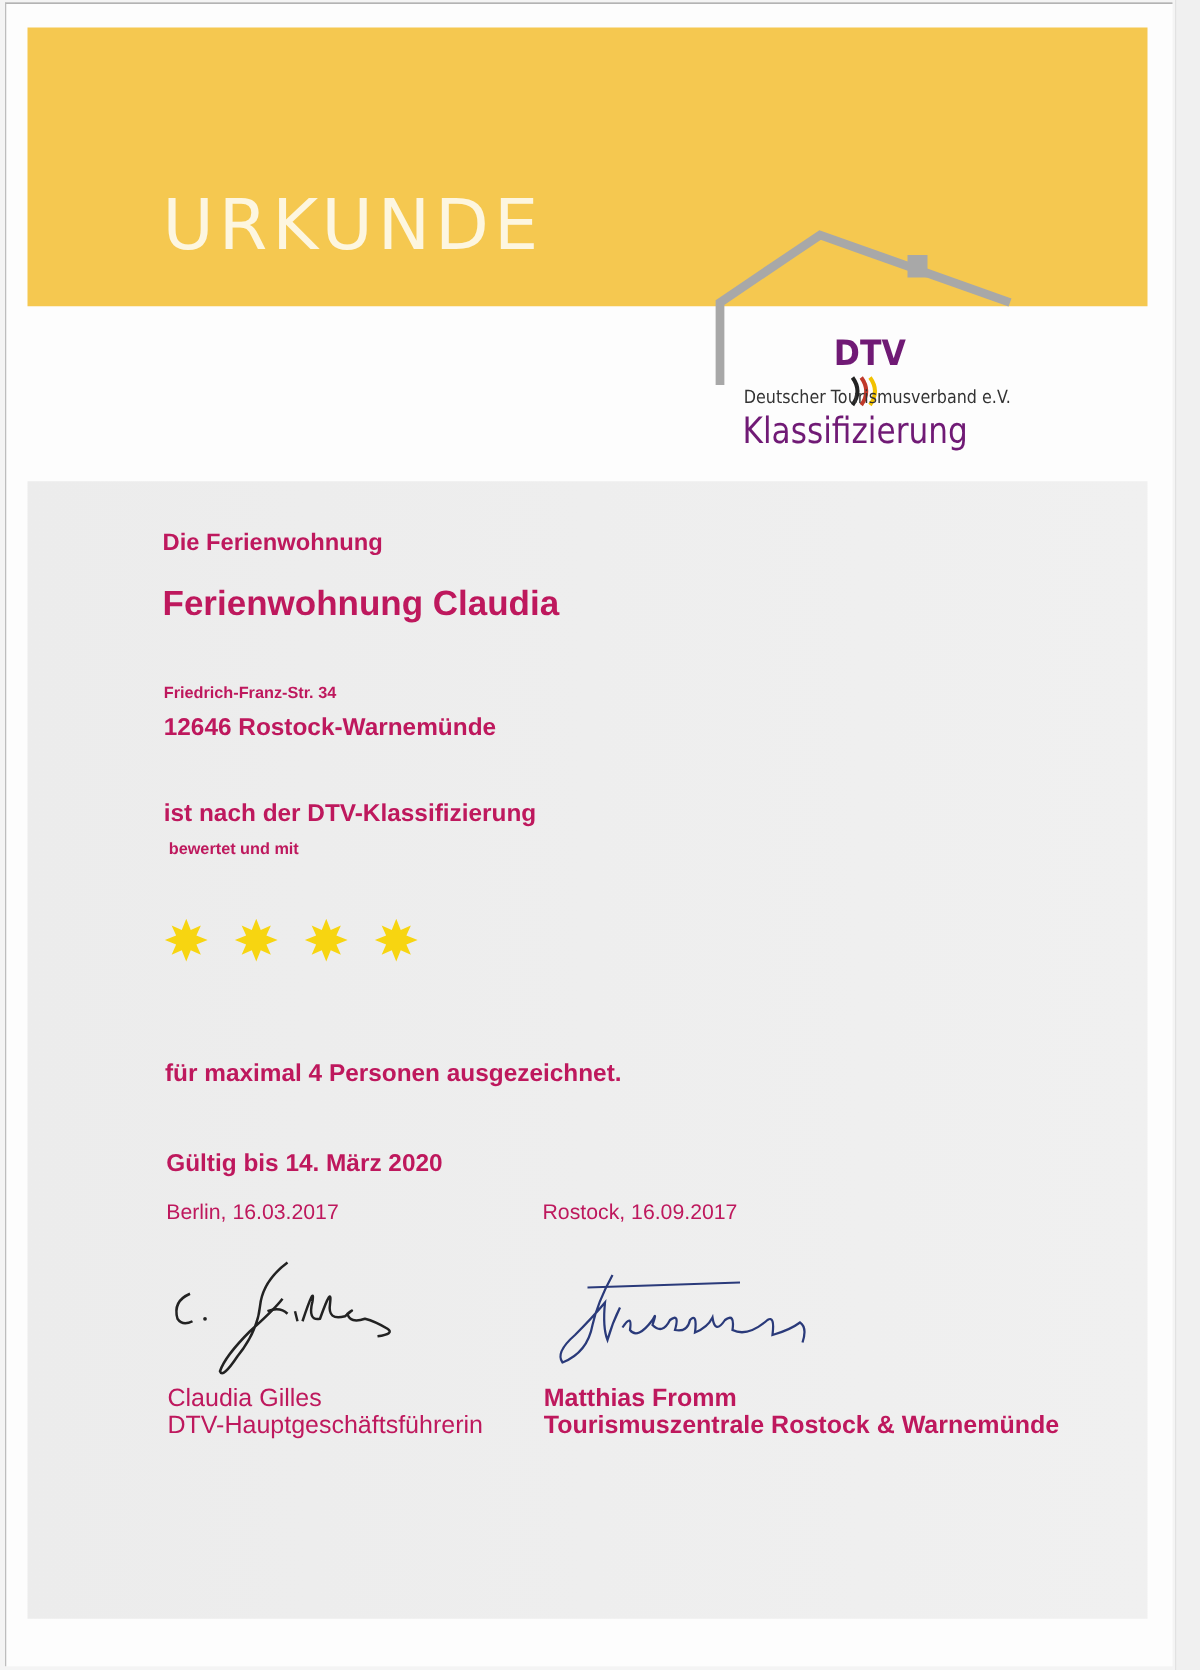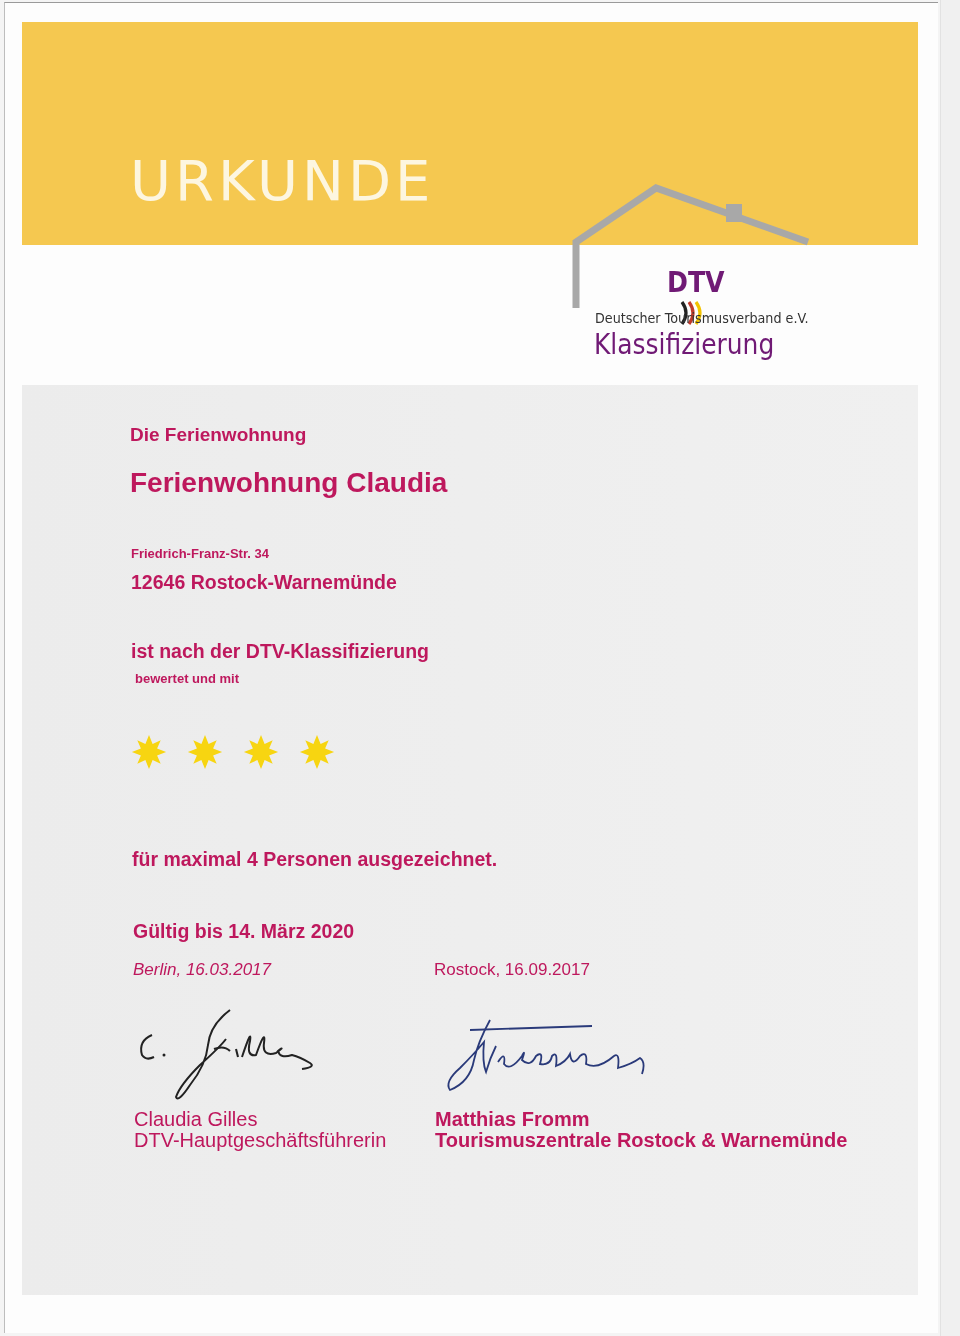--- a/index.html
+++ b/index.html
@@ -52,21 +52,21 @@
   .name { left:130px; top:467px; font-size:28px; }
   .addr1 { left:131px; top:546px; font-size:13px; }
   .addr2 { left:131px; top:571px; font-size:19.5px; }
   .rated1 { left:131px; top:640px; font-size:19.5px; }
   .rated2 { left:135px; top:671px; font-size:13px; }
   .stars { position:absolute; left:131px; top:732px; display:flex; gap:20px; }
   .star { width:36px; height:40px; }
   .award { left:132px; top:800px; font-size:19.5px;margin-top:48px; }
   .valid { left:133px; top:920px; font-size:19.5px; }
   .place { font-size:17px; top:960px; }
-  .place.l { left:133px;font-style:italic; }
+  .place.l { left:133px; }
   .place.r { left:434px; }
   .sig { position:absolute; }
   .sig1 { left:130px; top:1005px; width:210px; height:105px; }
   .sig2 { left:440px; top:1012px; width:215px; height:85px; }
   .signer { font-size:20px; }
   .signer.n { top:1108px; }
   .signer.t { top:1129px; }
   .signer.l { left:134px; }
   .signer.r { left:435px;font-weight:bold; }
 </style>

